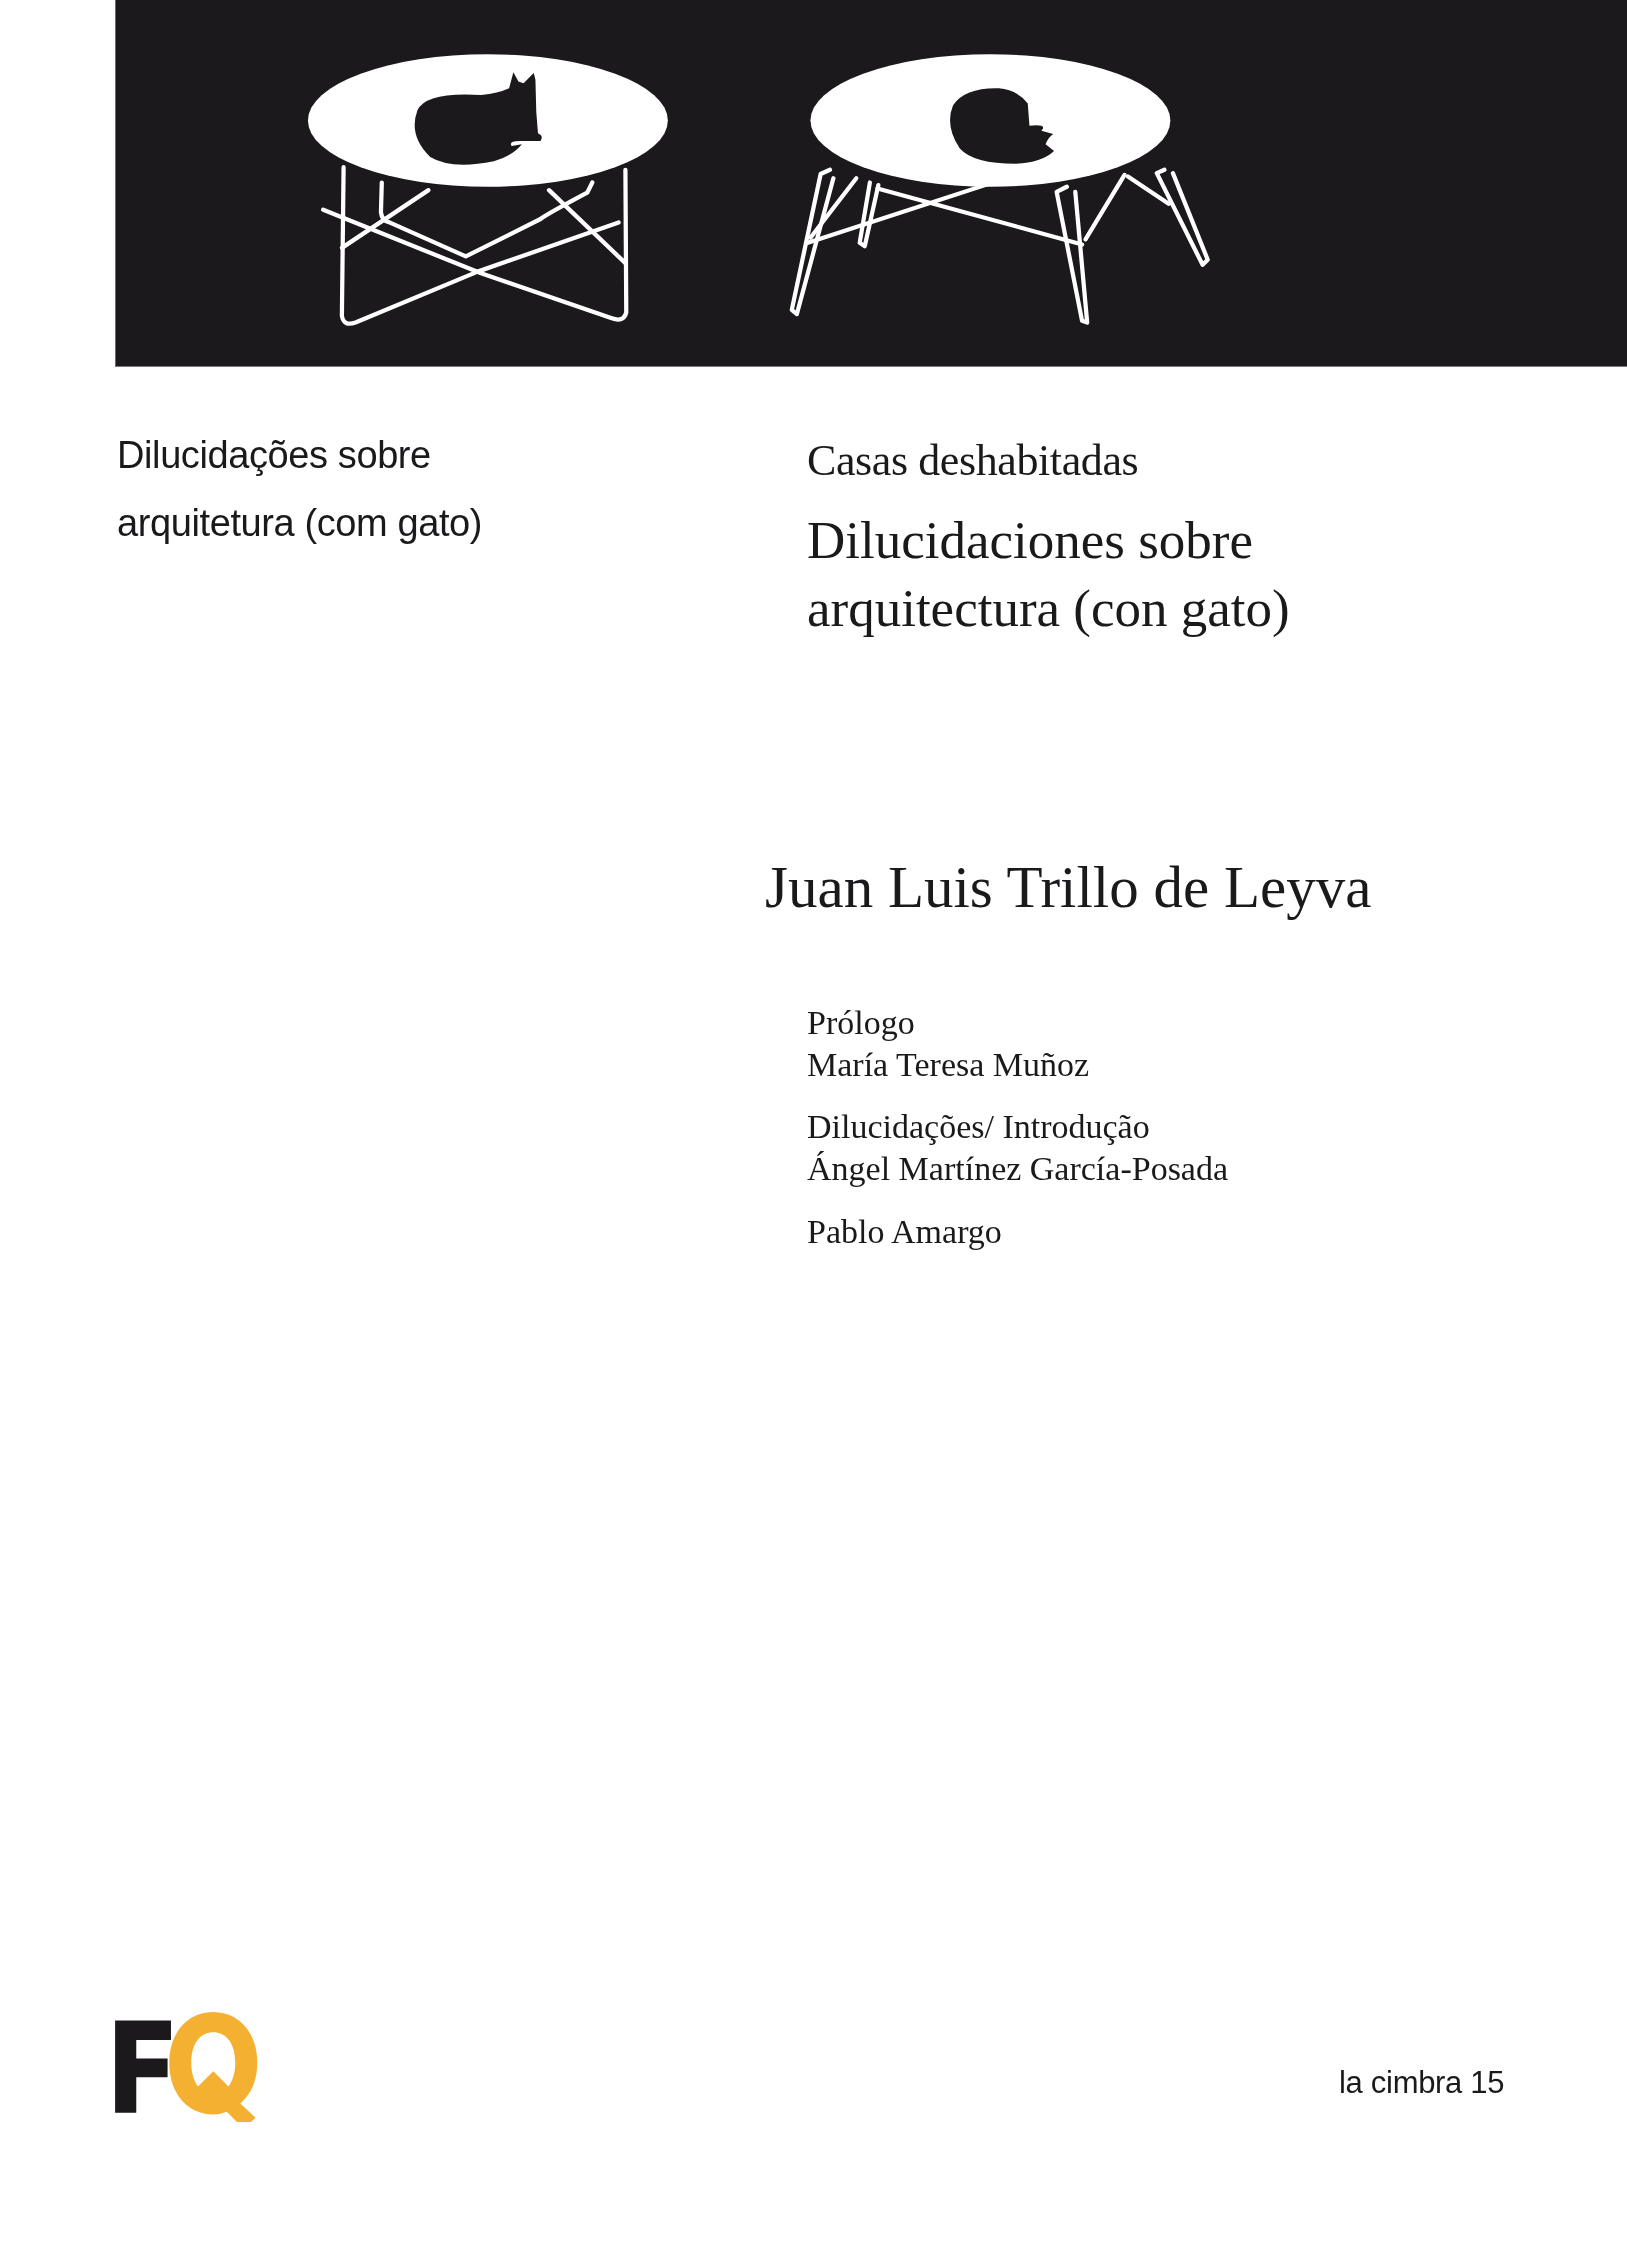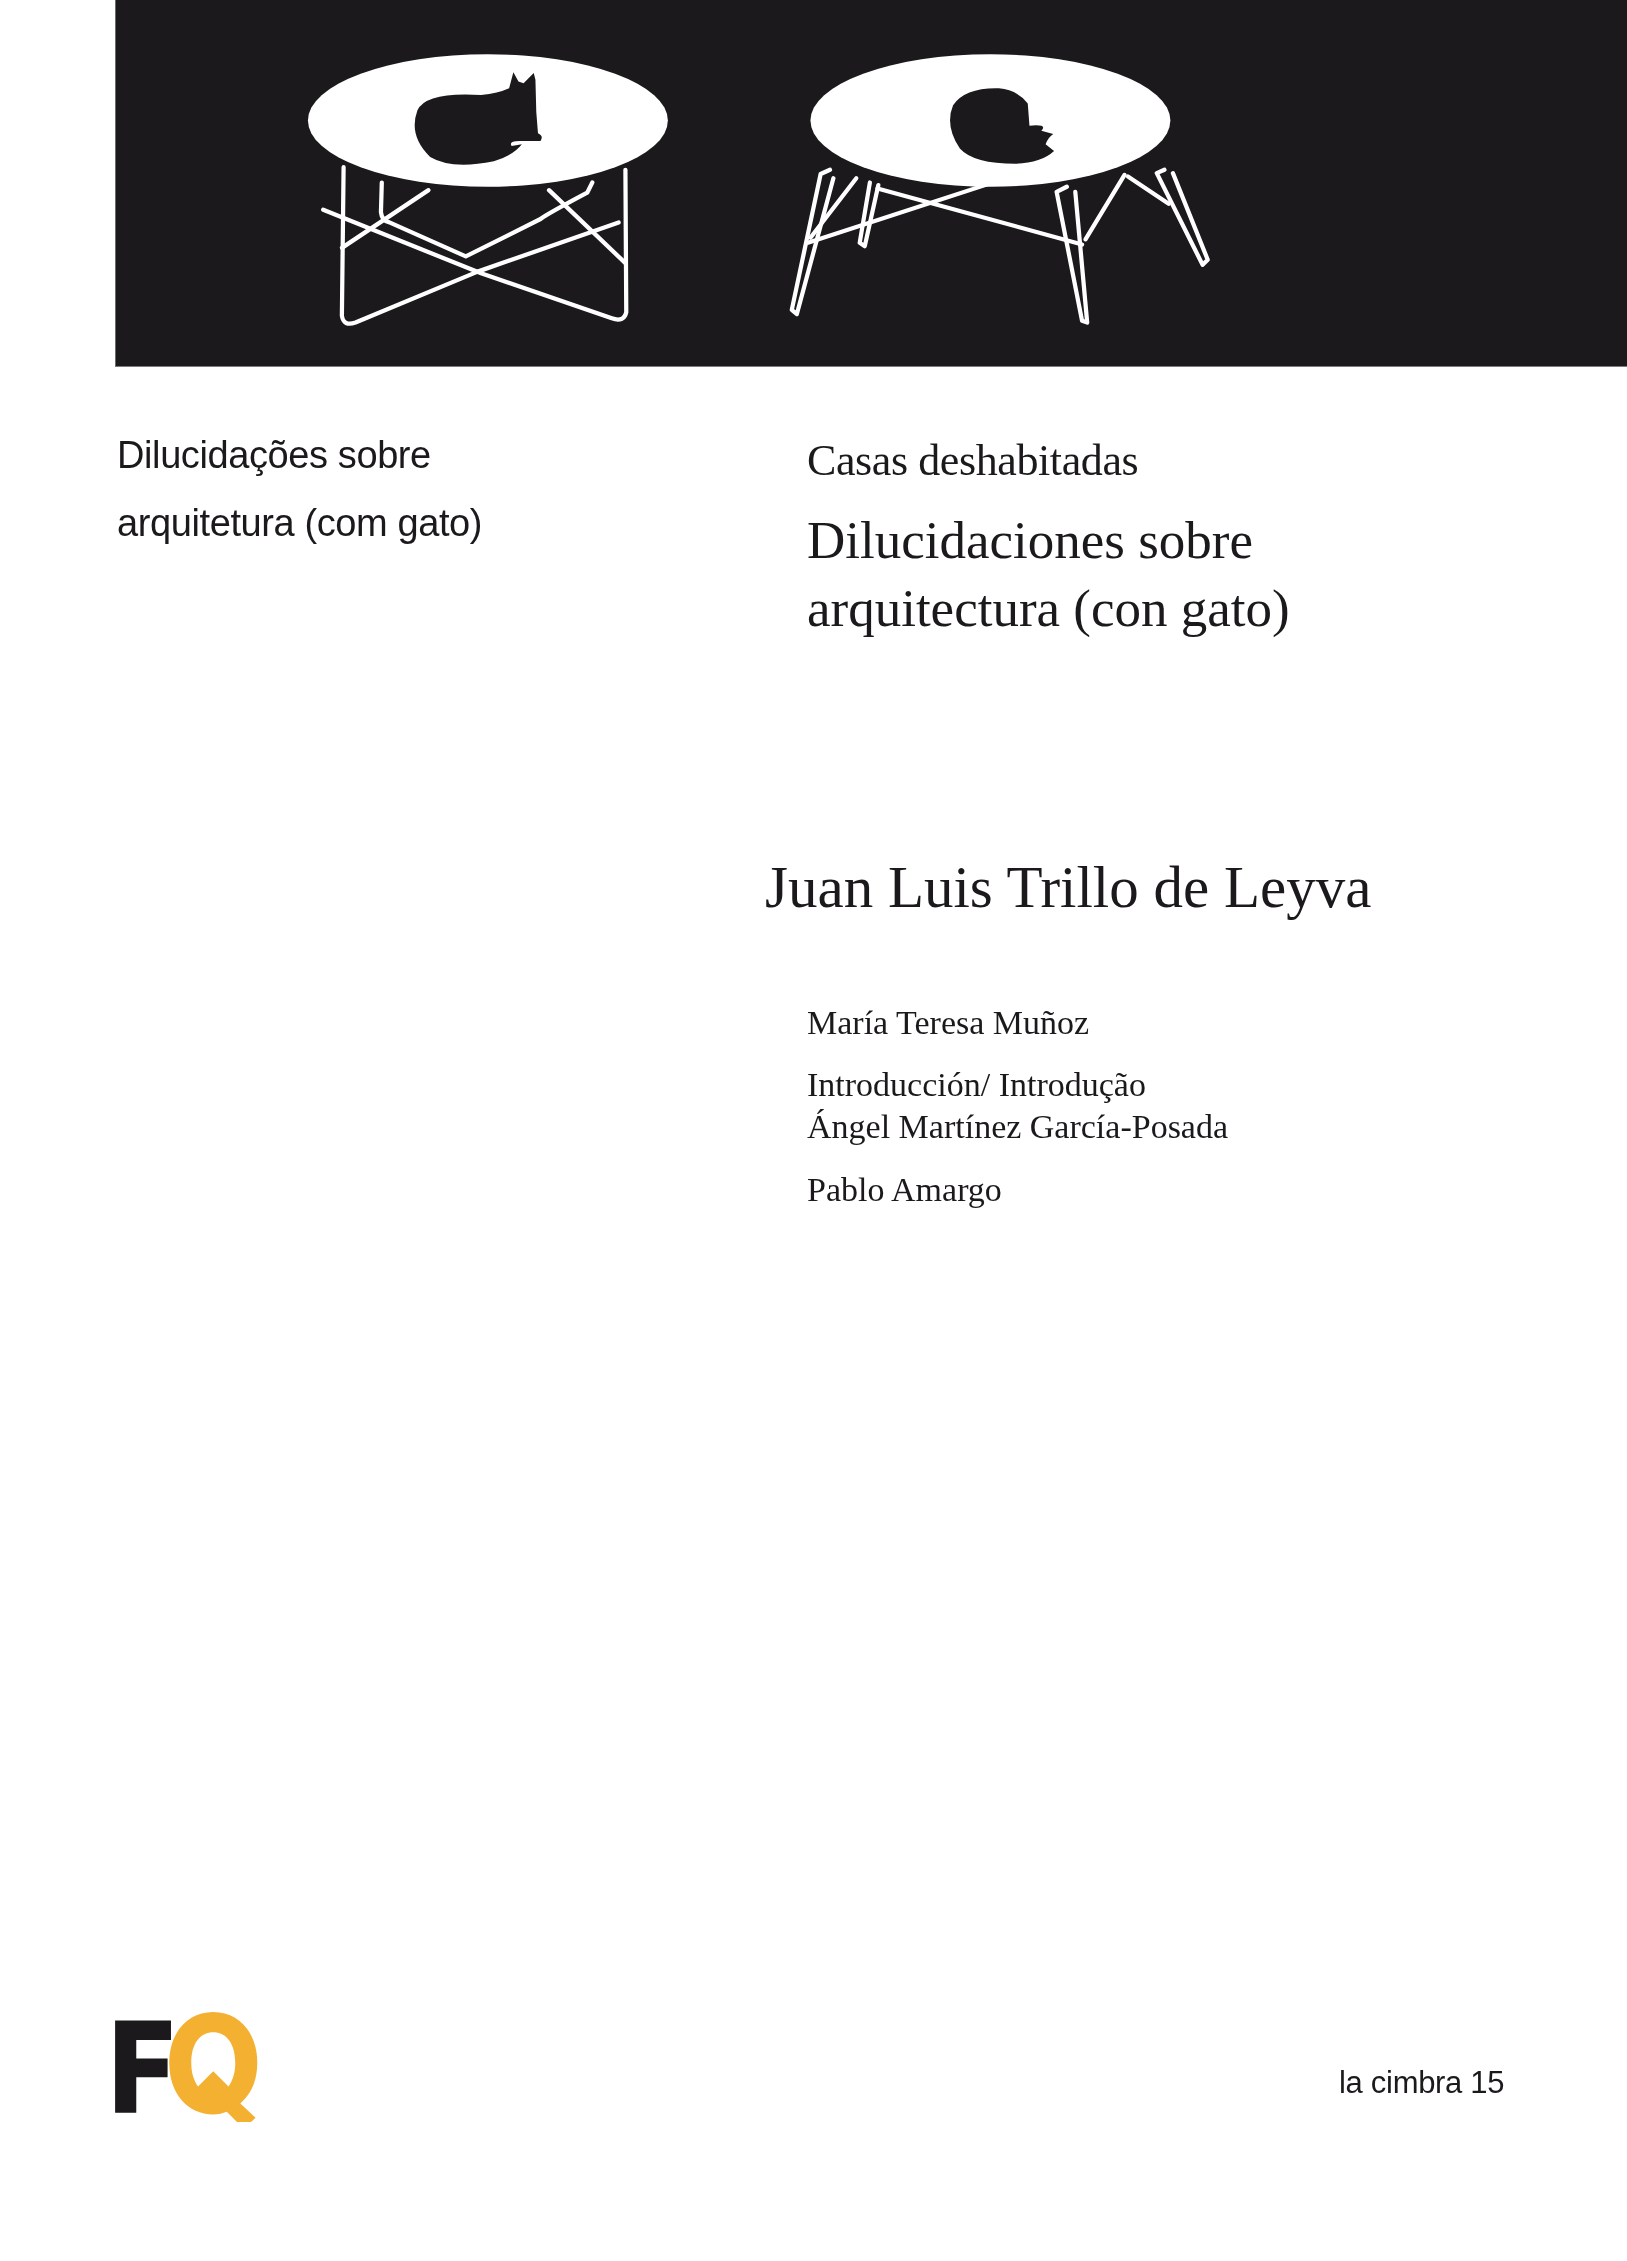--- a/index.html
+++ b/index.html
@@ -151,24 +151,25 @@
   <h2 class="subtitle">
     <span>Dilucidaciones sobre</span><br>
     <span>arquitectura (con gato)</span>
   </h2>
 </div>
 
 <h3 class="author">Juan Luis Trillo de Leyva</h3>
 
 <div class="credits">
   <div class="credit-block">
+    <div>Prólogo</div>
     <div>María Teresa Muñoz</div>
   </div>
   <div class="credit-block">
-    <div>Introducción/ Introdução</div>
+    <div>Dilucidações/ Introdução</div>
     <div>Ángel Martínez García-Posada</div>
   </div>
   <div class="credit-block">
     <div>Pablo Amargo</div>
   </div>
 </div>
 
 <div class="logo">
   <svg width="161" height="110" viewBox="0 0 190 130">
 

